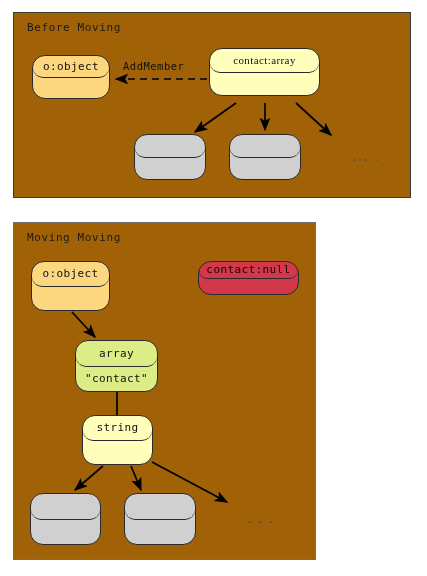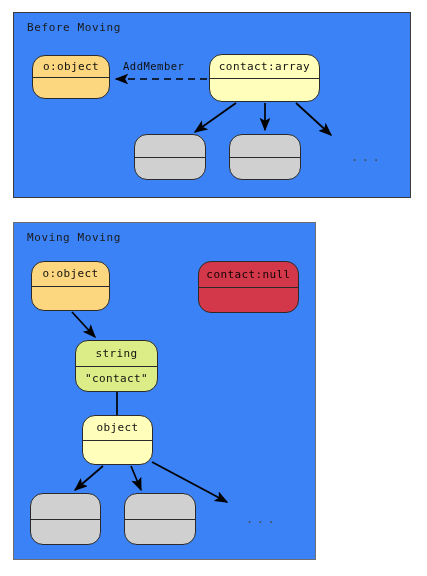--- a/index.html
+++ b/index.html
@@ -9,21 +9,21 @@
   }
   body {
     width: 427px;
     height: 576px;
     position: relative;
     font-family: "DejaVu Sans Mono", "Liberation Mono", monospace;
     overflow: hidden;
   }
   .panel {
     position: absolute;
-    background: #3b82f6;
+    background: #a16207;
     border: 1px solid #3a3a3a;
     box-sizing: border-box;
   }
   #panel-before {
     left: 13px;
     top: 12px;
     width: 398px;
     height: 186px;
   }
   #panel-after {
@@ -55,20 +55,21 @@
   }
   .node .row {
     flex: 1 1 0;
     display: flex;
     align-items: center;
     justify-content: center;
     font-size: 11px;
     color: #101010;
     letter-spacing: 0.4px;
     white-space: nowrap;
+    border-radius: 10px;
   }
   .node .row.top {
     border-bottom: 1.4px solid #2a2a2a;
   }
   .node.orange { background: #fcd77f; }
   .node.yellow { background: #ffffbb; }
   .node.green  { background: #dced87; }
   .node.red    { background: #d3384a; }
   .node.grey   { background: #d0d0d0; }
   .node.red .row { color: #120305; }
@@ -107,21 +108,21 @@
 
 <div class="panel" id="panel-before">
   <div class="panel-title">Before Moving</div>
 </div>
 
 <div class="node orange" style="left:32px; top:55px; width:78px; height:44px;">
   <div class="row top">o:object</div>
   <div class="row"></div>
 </div>
 
-<div class="node yellow" style="left:209px; top:54px; width:111px; height:48px;">
+<div class="node yellow" style="left:209px; top:48px; width:111px; height:48px;font-family:Liberation Serif, serif;">
   <div class="row top">contact:array</div>
   <div class="row"></div>
 </div>
 
 <div class="node grey" style="left:134px; top:134px; width:72px; height:46px;">
   <div class="row top"></div>
   <div class="row"></div>
 </div>
 
 <div class="node grey" style="left:229px; top:134px; width:72px; height:46px;">
@@ -135,32 +136,32 @@
 
 <div class="panel" id="panel-after">
   <div class="panel-title">Moving Moving</div>
 </div>
 
 <div class="node orange" style="left:31px; top:261px; width:79px; height:50px;">
   <div class="row top">o:object</div>
   <div class="row"></div>
 </div>
 
-<div class="node red" style="left:198px; top:261px; width:101px; height:52px;">
+<div class="node red" style="left:198px; top:261px; width:101px; height:34px;">
   <div class="row top">contact:null</div>
   <div class="row"></div>
 </div>
 
 <div class="node green" style="left:75px; top:340px; width:83px; height:52px;">
-  <div class="row top">string</div>
+  <div class="row top">array</div>
   <div class="row">"contact"</div>
 </div>
 
 <div class="node yellow" style="left:82px; top:415px; width:71px; height:50px;">
-  <div class="row top">object</div>
+  <div class="row top">string</div>
   <div class="row"></div>
 </div>
 
 <div class="node grey" style="left:30px; top:493px; width:71px; height:52px;">
   <div class="row top"></div>
   <div class="row"></div>
 </div>
 
 <div class="node grey" style="left:124px; top:493px; width:72px; height:52px;">
   <div class="row top"></div>

